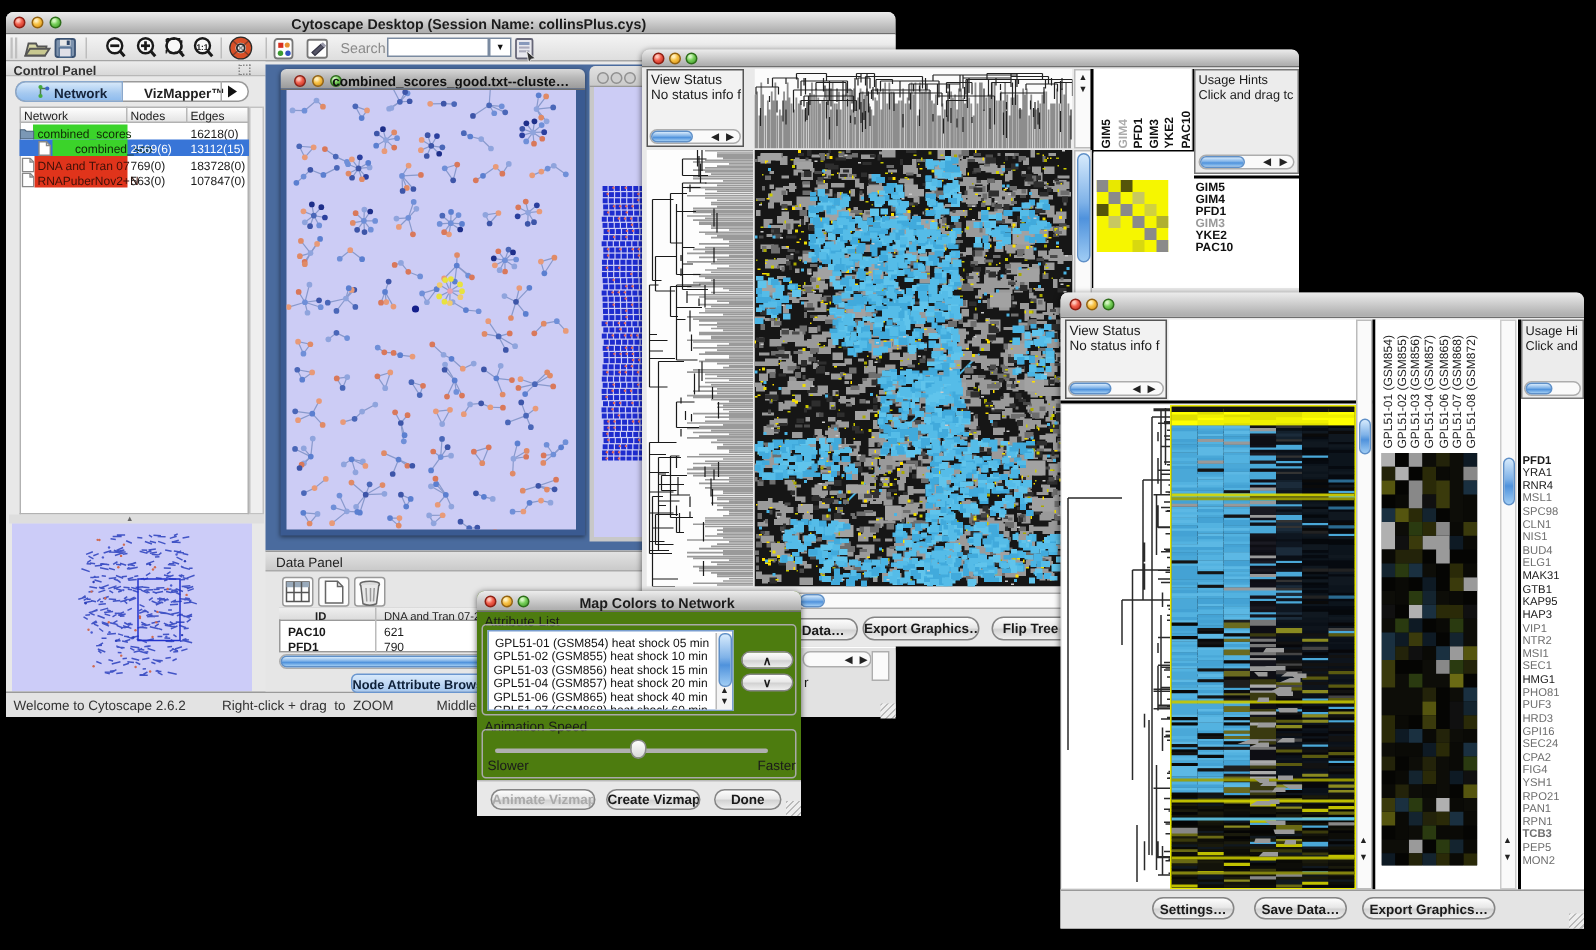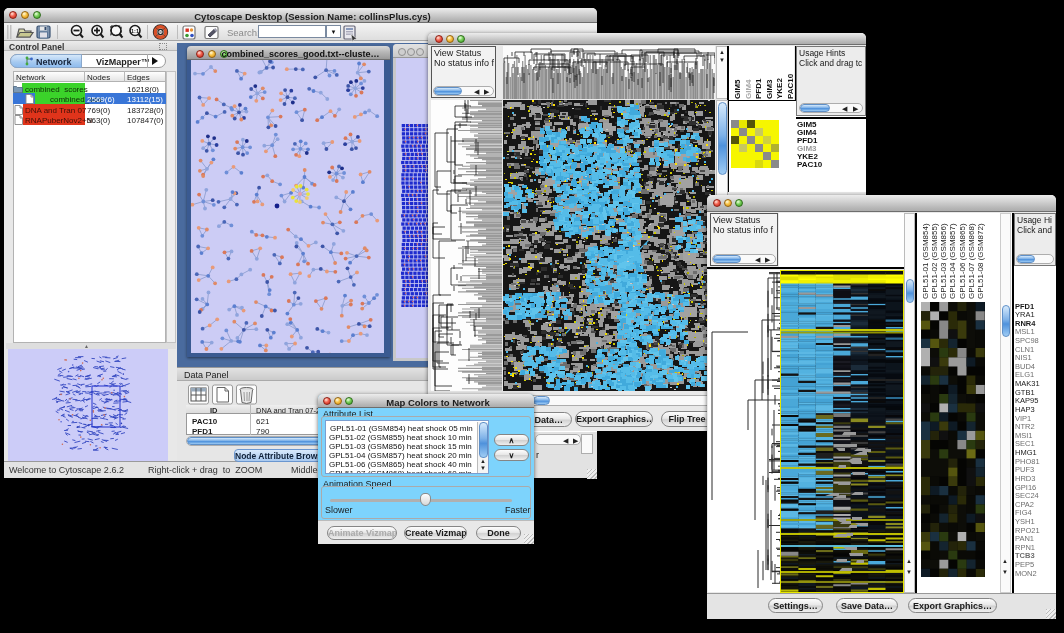--- a/index.html
+++ b/index.html
@@ -1665,21 +1665,21 @@
       <path fill="#2a3a10" d="M18.2 46.0h9.1v9.2h-9.1zM9.1 73.6h9.1v9.2h-9.1zM18.2 92.0h9.1v9.2h-9.1zM9.1 110.4h9.1v9.2h-9.1zM45.5 110.4h9.1v9.2h-9.1zM45.5 138.0h9.1v9.2h-9.1zM18.2 147.2h9.1v9.2h-9.1zM54.6 202.4h9.1v9.2h-9.1zM18.2 230.0h9.1v9.2h-9.1zM27.3 248.4h9.1v9.2h-9.1zM36.4 257.6h9.1v9.2h-9.1z"></path>
       <path fill="#6a6a14" d="M45.5 147.2h9.1v9.2h-9.1z"></path>
     </svg>
     <div class="abs" style="left:293px;top:18px;width:11px;height:380px;background:#fafafa;border:1px solid #ccc;"></div>
     <div class="bluepill" style="left:294.5px;top:110px;width:8px;height:32px;border-radius:4px;"></div>
     <div class="arr" style="left:295px;top:363px;font-size:6px;">▲</div>
     <div class="arr" style="left:295px;top:374px;font-size:6px;">▼</div>
     <div class="abs" style="left:305px;top:18px;width:1.5px;height:380px;background:#000;"></div>
     <div class="abs" style="left:308px;top:106.5px;font-size:7.5px;color:#1a1a1a;font-weight:bold;">PFD1</div>
     <div class="abs" style="left:308px;top:115.12px;font-size:7.5px;color:#1a1a1a;font-weight:normal;">YRA1</div>
-    <div class="abs" style="left:308px;top:123.74px;font-size:7.5px;color:#1a1a1a;font-weight:bold;">RNR4</div>
+    <div class="abs" style="left:308px;top:123.74px;font-size:7.5px;color:#1a1a1a;font-weight:normal;">RNR4</div>
     <div class="abs" style="left:308px;top:132.36px;font-size:7.5px;color:#6e6e6e;font-weight:normal;">MSL1</div>
     <div class="abs" style="left:308px;top:140.98px;font-size:7.5px;color:#6e6e6e;font-weight:normal;">SPC98</div>
     <div class="abs" style="left:308px;top:149.6px;font-size:7.5px;color:#6e6e6e;font-weight:normal;">CLN1</div>
     <div class="abs" style="left:308px;top:158.22px;font-size:7.5px;color:#6e6e6e;font-weight:normal;">NIS1</div>
     <div class="abs" style="left:308px;top:166.84px;font-size:7.5px;color:#6e6e6e;font-weight:normal;">BUD4</div>
     <div class="abs" style="left:308px;top:175.45999999999998px;font-size:7.5px;color:#6e6e6e;font-weight:normal;">ELG1</div>
     <div class="abs" style="left:308px;top:184.07999999999998px;font-size:7.5px;color:#1a1a1a;font-weight:normal;">MAK31</div>
     <div class="abs" style="left:308px;top:192.7px;font-size:7.5px;color:#1a1a1a;font-weight:normal;">GTB1</div>
     <div class="abs" style="left:308px;top:201.32px;font-size:7.5px;color:#1a1a1a;font-weight:normal;">KAP95</div>
     <div class="abs" style="left:308px;top:209.94px;font-size:7.5px;color:#1a1a1a;font-weight:normal;">HAP3</div>
@@ -1705,21 +1705,21 @@
     <div class="abs" style="left:307px;top:18px;width:42px;height:53px;background:#ececec;border:1px solid #777;"></div>
     <div class="abs" style="left:310px;top:20px;font-size:8.5px;color:#1a1a1a;white-space:nowrap;overflow:hidden;width:40px;">Usage Hi<br>Click and</div>
     <div class="sbtrack" style="left:309px;top:59px;width:38px;height:10px;"></div>
     <div class="bluepill" style="left:310px;top:60px;width:18px;height:8px;"></div>
     <div class="abs" style="left:0;top:398px;width:349px;height:26px;background:#e4e4e4;border-top:1px solid #999;"></div>
     <div class="btn" style="left:61px;top:403px;width:55px;height:15px;line-height:14px;">Settings…</div>
     <div class="btn" style="left:129px;top:403px;width:62px;height:15px;line-height:14px;">Save Data…</div>
     <div class="btn" style="left:201px;top:403px;width:89px;height:15px;line-height:14px;">Export Graphics…</div>
     <div class="grip" style="left:339px;top:414px;"></div>
   </div>
-<div class="win" style="left:318px;top:394px;width:216px;height:150px;border-radius:5px 5px 0 0;z-index:5;background:#7dd3fc;">
+<div class="win" style="left:318px;top:394px;width:216px;height:150px;border-radius:5px 5px 0 0;z-index:5;background:#4d7c0f;">
     <div class="tbar" style="height:14px"></div>
     <div class="tl r" style="left:5px;top:3px"></div>
     <div class="tl y" style="left:16px;top:3px"></div>
     <div class="tl g" style="left:27px;top:3px"></div>
     <div class="ttl" style="top:2.5px;font-size:9.5px;">Map Colors to Network</div>
     <div class="abs t9" style="left:5px;top:15px;">Attribute List</div>
     <div class="abs" style="left:3px;top:22px;width:210px;height:61px;border:1px solid #aaa;border-radius:3px;"></div>
     <div class="abs" style="left:7px;top:26px;width:164px;height:54px;background:#fff;border:1.5px solid #7a9ed0;overflow:hidden;">
       <div class="abs" style="left:4px;top:2.5px;font-size:8px;color:#111;white-space:nowrap;">GPL51-01 (GSM854) heat shock 05 min</div>
       <div class="abs" style="left:3px;top:11.6px;font-size:8px;color:#111;white-space:nowrap;">GPL51-02 (GSM855) heat shock 10 min</div>

